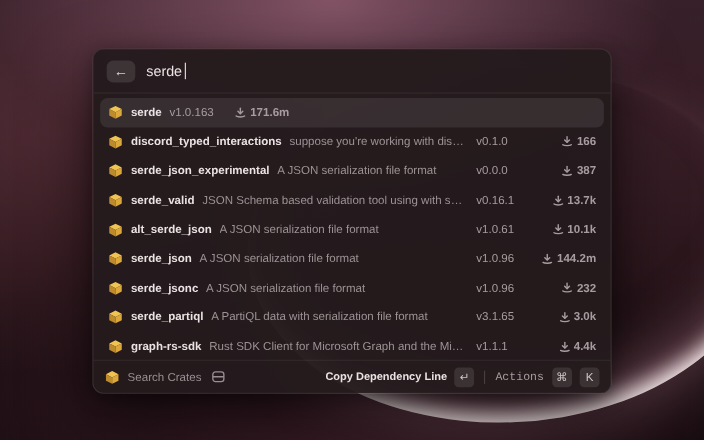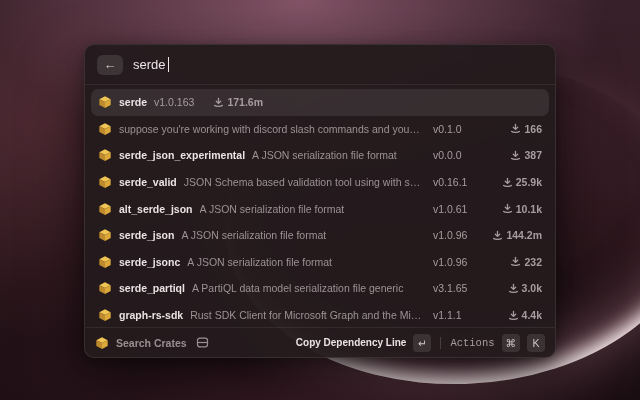--- a/index.html
+++ b/index.html
@@ -60,21 +60,21 @@
   .crate-name{color:#eae2e3;font-size:10.5px;font-weight:700;white-space:nowrap;flex:none;}
   .crate-desc{color:#9c9194;font-size:10.5px;white-space:nowrap;overflow:hidden;text-overflow:ellipsis;flex:1 1 auto;min-width:0;}
   .crate-version{color:#a79c9f;font-size:10.5px;flex:none;width:44px;text-align:left;white-space:nowrap;}
   .downloads{flex:none;width:58px;display:flex;align-items:center;justify-content:flex-end;gap:3px;color:#a79c9f;font-size:10.5px;white-space:nowrap;font-weight:bold;}
   .dl-icon{display:flex;align-items:center;}
   
   .footer{
     height:29px;flex:none;display:flex;align-items:center;gap:7px;
     padding:0 10px;border-top:1px solid rgba(255,255,255,0.07);
   }
-  .footer-app{color:#998e91;font-size:10.5px;font-weight:bold;}
+  .footer-app{color:#998e91;font-size:10.5px;}
   .disk-icon{display:flex;align-items:center;margin-left:2px;cursor:pointer;}
   .f-spacer{flex:1;}
   .primary-action{color:#eae2e3;font-size:10px;font-weight:700;cursor:pointer;}
   .keycap{
     min-width:18px;height:18px;padding:0 4px;border-radius:4px;box-sizing:border-box;
     background:rgba(255,255,255,0.1);color:#cfc6c8;font-size:10.5px;
     display:flex;align-items:center;justify-content:center;cursor:pointer;
   }
   .v-div{width:1px;height:12px;background:rgba(255,255,255,0.16);margin:0 2px;}
   .actions-label{color:#a79da0;font-size:10.5px;cursor:pointer;font-family:Liberation Mono, monospace;}
@@ -120,20 +120,21 @@
         </span>
       </div>
       <div class="row">
         <span class="crate-icon">
           <svg width="14" height="14" viewBox="0 0 16 16" aria-hidden="true">
             <polygon points="8,1.5 14.5,4.8 8,8.1 1.5,4.8" fill="#f0c452"></polygon>
             <polygon points="1.5,4.8 8,8.1 8,14.8 1.5,11.5" fill="#bd8a2c"></polygon>
             <polygon points="14.5,4.8 8,8.1 8,14.8 14.5,11.5" fill="#dda83a"></polygon>
           </svg>
         </span>
+        <span class="crate-name">discord_typed_interactions</span>
         <span class="crate-desc">suppose you're working with discord slash commands and you…</span>
         <span class="crate-version">v0.1.0</span>
         <span class="downloads">
           <span class="dl-icon">
             <svg width="11" height="11" viewBox="0 0 12 12" aria-hidden="true" fill="none" stroke="#a79c9f" stroke-width="1.4" stroke-linecap="round" stroke-linejoin="round">
               <path d="M6 1.5v5.2"></path>
               <path d="M3.6 4.6 6 7l2.4-2.4"></path>
               <path d="M1.8 9.3c1.4 1.2 7 1.2 8.4 0"></path>
             </svg>
           </span>
@@ -174,21 +175,21 @@
         <span class="crate-desc">JSON Schema based validation tool using with serde.</span>
         <span class="crate-version">v0.16.1</span>
         <span class="downloads">
           <span class="dl-icon">
             <svg width="11" height="11" viewBox="0 0 12 12" aria-hidden="true" fill="none" stroke="#a79c9f" stroke-width="1.4" stroke-linecap="round" stroke-linejoin="round">
               <path d="M6 1.5v5.2"></path>
               <path d="M3.6 4.6 6 7l2.4-2.4"></path>
               <path d="M1.8 9.3c1.4 1.2 7 1.2 8.4 0"></path>
             </svg>
           </span>
-          <span>25.9k</span>
+          <span>13.7k</span>
         </span>
       </div>
       <div class="row">
         <span class="crate-icon">
           <svg width="14" height="14" viewBox="0 0 16 16" aria-hidden="true">
             <polygon points="8,1.5 14.5,4.8 8,8.1 1.5,4.8" fill="#f0c452"></polygon>
             <polygon points="1.5,4.8 8,8.1 8,14.8 1.5,11.5" fill="#bd8a2c"></polygon>
             <polygon points="14.5,4.8 8,8.1 8,14.8 14.5,11.5" fill="#dda83a"></polygon>
           </svg>
         </span>
@@ -252,21 +253,21 @@
       </div>
       <div class="row">
         <span class="crate-icon">
           <svg width="14" height="14" viewBox="0 0 16 16" aria-hidden="true">
             <polygon points="8,1.5 14.5,4.8 8,8.1 1.5,4.8" fill="#f0c452"></polygon>
             <polygon points="1.5,4.8 8,8.1 8,14.8 1.5,11.5" fill="#bd8a2c"></polygon>
             <polygon points="14.5,4.8 8,8.1 8,14.8 14.5,11.5" fill="#dda83a"></polygon>
           </svg>
         </span>
         <span class="crate-name">serde_partiql</span>
-        <span class="crate-desc">A PartiQL data model serialization file generic</span>
+        <span class="crate-desc">A PartiQL data with serialization file format</span>
         <span class="crate-version">v3.1.65</span>
         <span class="downloads">
           <span class="dl-icon">
             <svg width="11" height="11" viewBox="0 0 12 12" aria-hidden="true" fill="none" stroke="#a79c9f" stroke-width="1.4" stroke-linecap="round" stroke-linejoin="round">
               <path d="M6 1.5v5.2"></path>
               <path d="M3.6 4.6 6 7l2.4-2.4"></path>
               <path d="M1.8 9.3c1.4 1.2 7 1.2 8.4 0"></path>
             </svg>
           </span>
           <span>3.0k</span>

